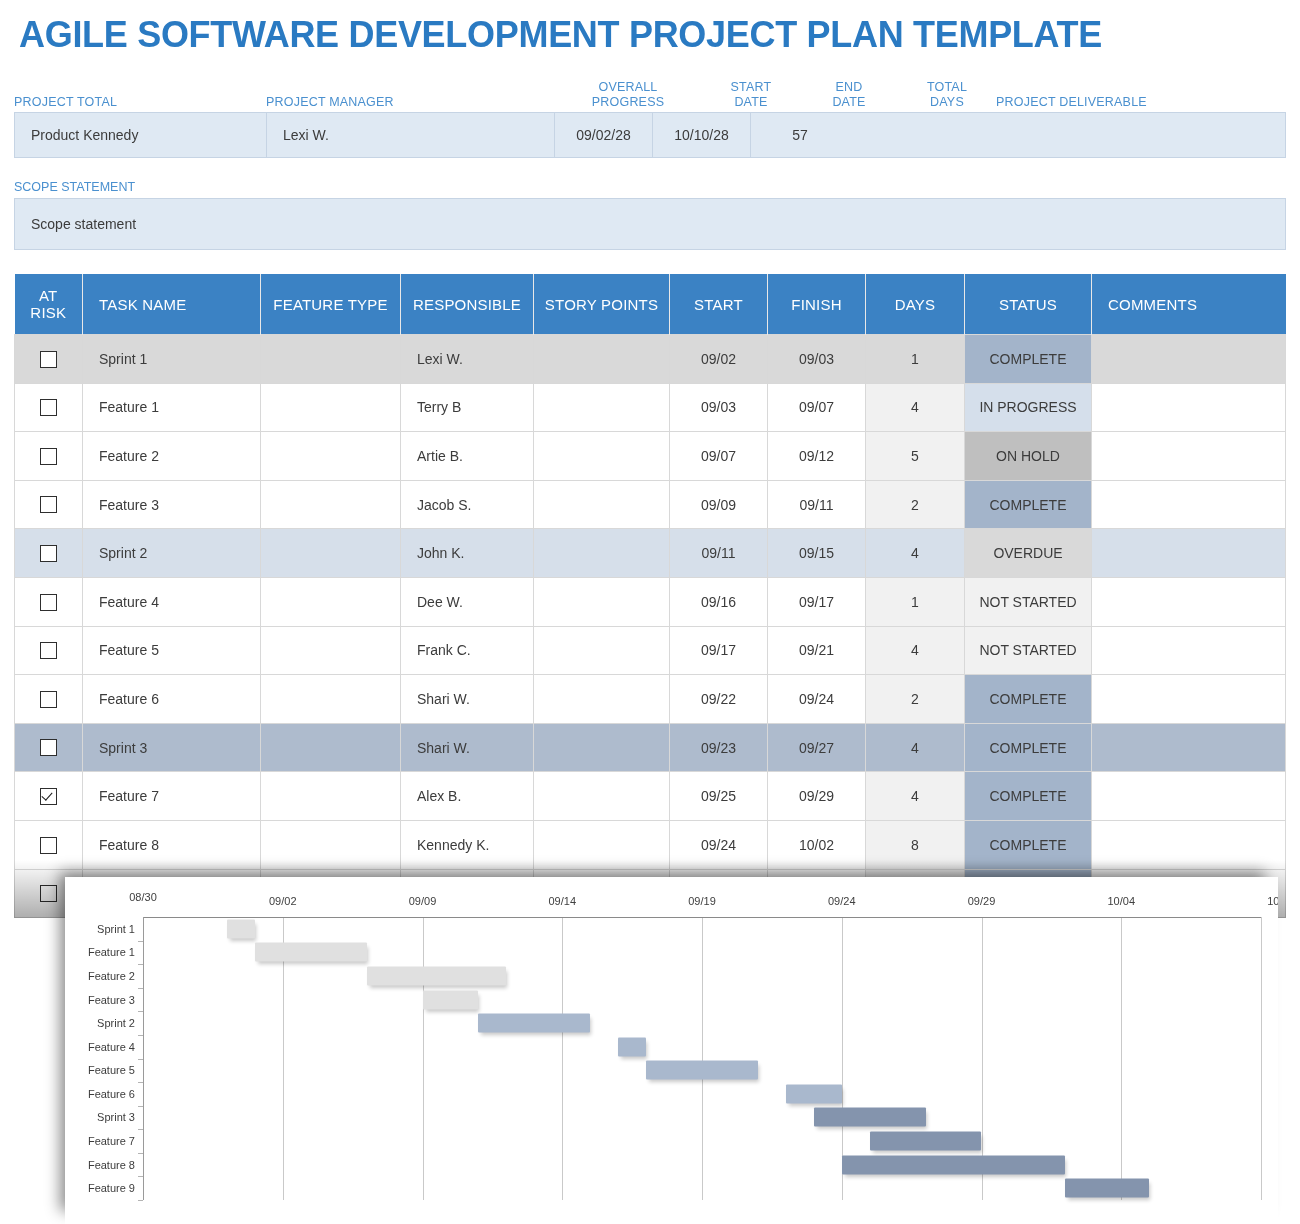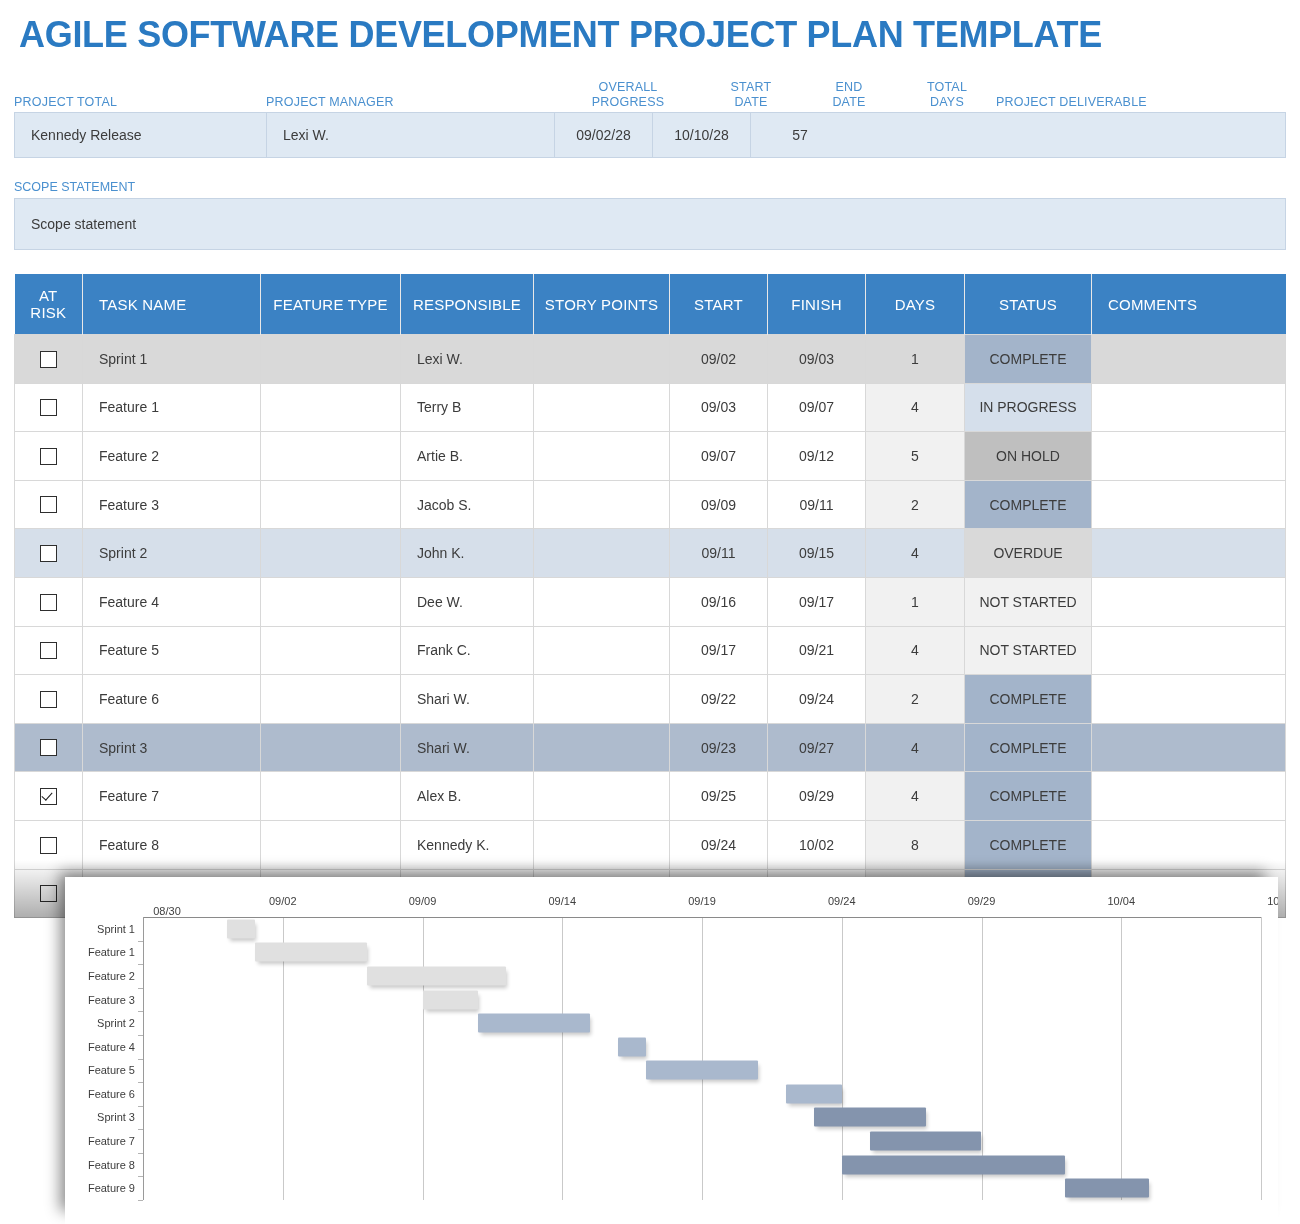--- a/index.html
+++ b/index.html
@@ -236,21 +236,21 @@
       <div>DATE</div>
     </div>
     <div class="cell c-days head-ctr two-line" style="display:block;">
       <div>TOTAL</div>
       <div>DAYS</div>
     </div>
     <div class="cell c-deliv">PROJECT DELIVERABLE</div>
   </div>
 
   <div class="summary-row">
-    <div class="cell c-name pad-l">Kennedy Release</div>
+    <div class="cell c-name pad-l">Product Kennedy</div>
     <div class="cell c-mgr pad-l">Lexi W.</div>
     <div class="cell c-start ctr">09/02/28</div>
     <div class="cell c-end ctr">10/10/28</div>
     <div class="cell c-days ctr">57</div>
   </div>
 </div>
 
 <div class="scope-label">SCOPE STATEMENT</div>
 <div class="scope-box">Scope statement</div>
 
@@ -430,21 +430,21 @@
           <td class="ct st-complete">COMPLETE</td>
           <td class="al"></td>
         </tr>
       </tbody>
   </table>
   <div class="table-fade" style="background: linear-gradient(rgba(0, 0, 0, 0) 0%, rgba(0, 0, 0, 0) 91%, rgba(0, 0, 0, 0.32) 100%);"></div>
 </div>
 
 <div class="gantt">
   <div class="gantt-inner" id="gantt-inner">
-      <div class="g-axis-label" style="left: 78px; top: 28px; margin-left: 24px;">08/30</div>
+      <div class="g-axis-label" style="left: 78px; top: 14px;">08/30</div>
       <div class="g-grid" style="left: 78px; height: 283px;"></div>
       <div class="g-axis-label" style="left: 217.75px; top: 18px;">09/02</div>
       <div class="g-grid" style="left: 217.75px; height: 283px;"></div>
       <div class="g-axis-label" style="left: 357.5px; top: 18px;">09/09</div>
       <div class="g-grid" style="left: 357.5px; height: 283px;"></div>
       <div class="g-axis-label" style="left: 497.25px; top: 18px;">09/14</div>
       <div class="g-grid" style="left: 497.25px; height: 283px;"></div>
       <div class="g-axis-label" style="left: 637px; top: 18px;">09/19</div>
       <div class="g-grid" style="left: 637px; height: 283px;"></div>
       <div class="g-axis-label" style="left: 776.75px; top: 18px;">09/24</div>

